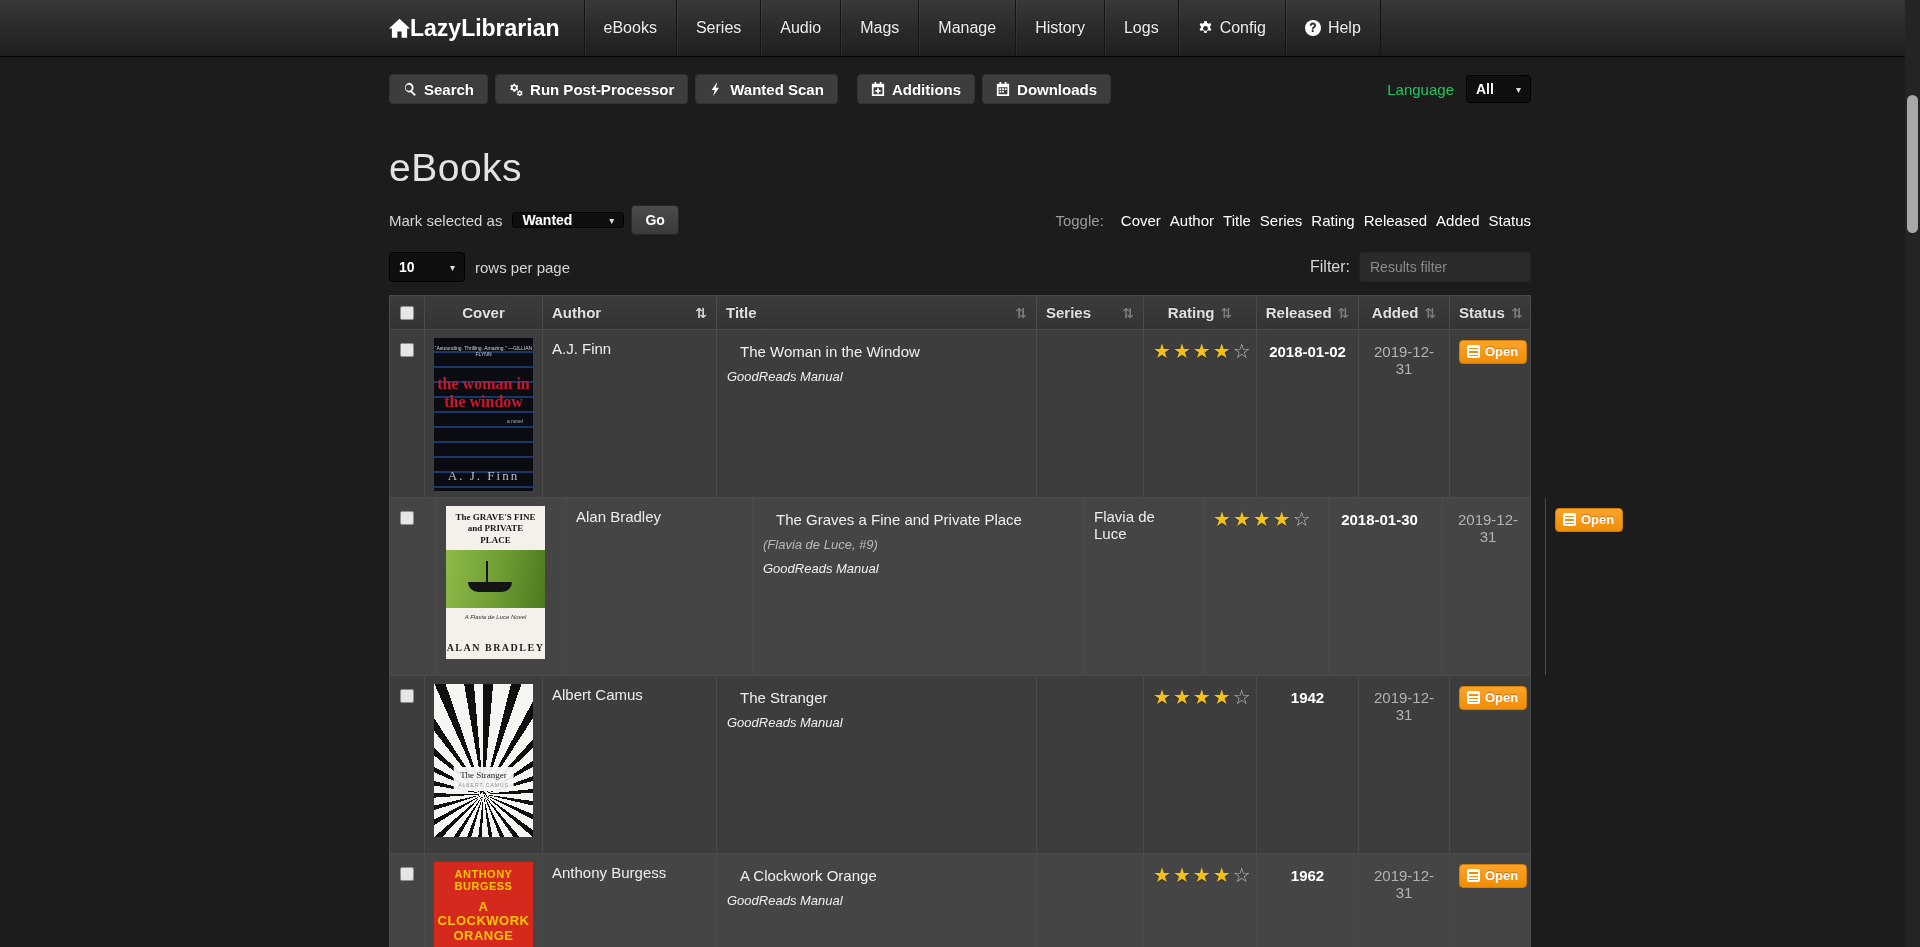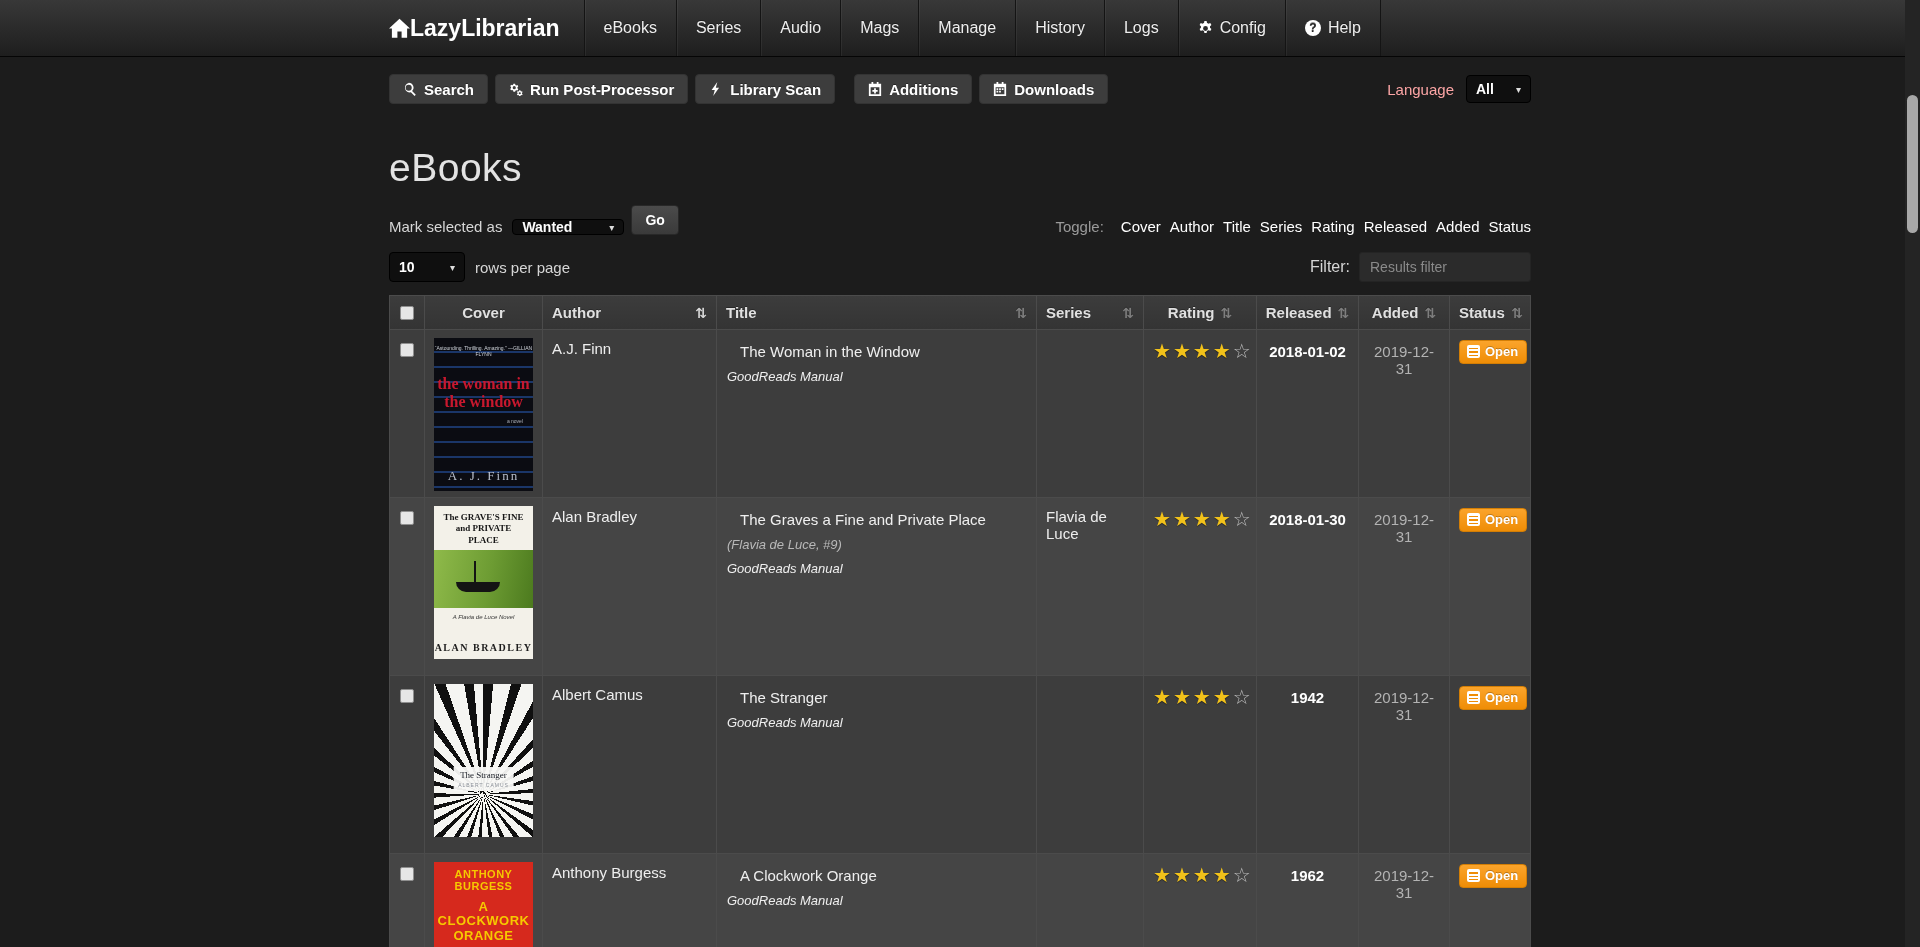--- a/index.html
+++ b/index.html
@@ -47,34 +47,34 @@
   .tb-btn {
     display:inline-flex; align-items:center; gap:7px;
     height:30px; padding:0 13px; margin-right:7px;
     background:#3d3d3d; border:1px solid #333; border-radius:4px;
     color:#fff; font-size:15px; font-weight:700; cursor:pointer;
     text-shadow:0 -1px 0 rgba(0,0,0,.35); white-space:nowrap;
   }
   .tb-btn svg { width:14px; height:14px; fill:#fff; }
   .tb-gap { margin-left:12px; }
   .toolbar .spacer { flex:1; }
-  .lang-label { color:#fca5a5; font-size:15px; margin-right:12px; }
+  .lang-label { color:#22c55e; font-size:15px; margin-right:12px; }
 
   .dselect {
     display:inline-flex; align-items:center; justify-content:space-between;
     background:#0f0f0f; border:1px solid #000; border-radius:4px;
     color:#fff; font-size:14px; font-weight:700; cursor:pointer;
     height:28px; padding:0 9px;
   }
   .dselect .caret { font-size:10px; color:#ddd; margin-left:10px; }
 
   
   .page-title { margin-top:42px; font-size:39px; font-weight:400; color:#e3e3e3; letter-spacing:.5px; }
 
-  .mark-row { margin-top:15px; display:flex; align-items:flex-end; }
+  .mark-row { margin-top:15px; display:flex; align-items:center; }
   .mark-label { font-size:15px; color:#d6d6d6; margin-right:10px; }
   .sel-wanted { height:16px; width:112px; }
   .go-btn {
     height:30px; padding:0 13px; margin-left:7px;
     background:linear-gradient(#4b4b4b,#3a3a3a); border:1px solid #282828; border-radius:4px;
     color:#fff; font-size:14px; font-weight:700; cursor:pointer;
     display:inline-flex; align-items:center;
   }
   .mark-row .spacer { flex:1; }
   .toggle-label { color:#9a9a9a; font-size:15px; margin-right:8px; }
@@ -114,21 +114,21 @@
   .col-title { width:320px; min-width:320px; }
   .col-series { width:107px; min-width:107px; }
   .col-rating { width:113px; min-width:113px; }
   .col-released { width:102px; min-width:102px; }
   .col-added { width:91px; min-width:91px; }
   .col-status { width:83px; min-width:83px; }
 
   .tr.row { background:#3d3d3d; }
   .tr.row.alt { background:#454545; }
   .tr.h1 { height:168px; }
-  .tr.h2 { height:178px; }
+  .tr.h2 { height:178px;gap:12px; }
   .tr.h3 { height:178px; }
   .tr.h4 { height:180px; }
 
   .td { padding:10px 9px; font-size:15px; color:#eee; }
   .td.col-cb { padding-top:13px; align-items:flex-start; }
   .cbx {
     appearance:none; -webkit-appearance:none;
     width:14px; height:14px; background:#e6e6e6; border:1px solid #8f8f8f; border-radius:2px; cursor:pointer;
   }
   .td.col-cover { display:flex; justify-content:center; padding:8px 9px; }
@@ -297,21 +297,21 @@
       <div class="tb-btn">
         <svg viewBox="0 0 16 16" fill-rule="evenodd">
             <path d="M5 2h2l.3 1.4 1.1.6 1.3-.5.9 1.6-1 1c.1.4.1.7 0 1.1l1 1-.9 1.6-1.3-.5-1.1.6L7 11H5l-.3-1.4-1.1-.6-1.3.5-.9-1.6 1-1c-.1-.4-.1-.7 0-1.1l-1-1 .9-1.6 1.3.5 1.1-.6zM6 4.7a1.8 1.8 0 100 3.6 1.8 1.8 0 000-3.6zM11.6 9.4h1.4l.2 1 .8.4.9-.3.7 1.2-.8.7v.9l.8.7-.7 1.2-.9-.3-.8.4-.2 1h-1.4l-.2-1-.8-.4-.9.3-.7-1.2.8-.7v-.9l-.8-.7.7-1.2.9.3.8-.4zm.7 2.2a1.2 1.2 0 100 2.4 1.2 1.2 0 000-2.4z"></path>
           </svg>
         <span>Run Post-Processor</span>
       </div>
       <div class="tb-btn">
         <svg viewBox="0 0 16 16">
             <path d="M9.5 0L3 9.2h3.6L4.8 16l6.7-9.4H7.8L9.5 0z"></path>
           </svg>
-        <span>Library Scan</span>
+        <span>Wanted Scan</span>
       </div>
       <div class="tb-btn tb-gap">
         <svg viewBox="0 0 16 16">
             <path d="M4 0h2v2h4V0h2v2h3v14H1V2h3V0zM3 6v8h10V6H3zm4 1h2v2h2v2H9v2H7v-2H5V9h2V7z"></path>
           </svg>
         <span>Additions</span>
       </div>
       <div class="tb-btn">
         <svg viewBox="0 0 16 16">
             <path d="M4 0h2v2h4V0h2v2h3v14H1V2h3V0zM3 6v8h10V6H3zm1 1h2v2H4V7zm3 0h2v2H7V7zm3 0h2v2h-2V7zM4 10h2v2H4v-2zm3 0h2v2H7v-2z"></path>

